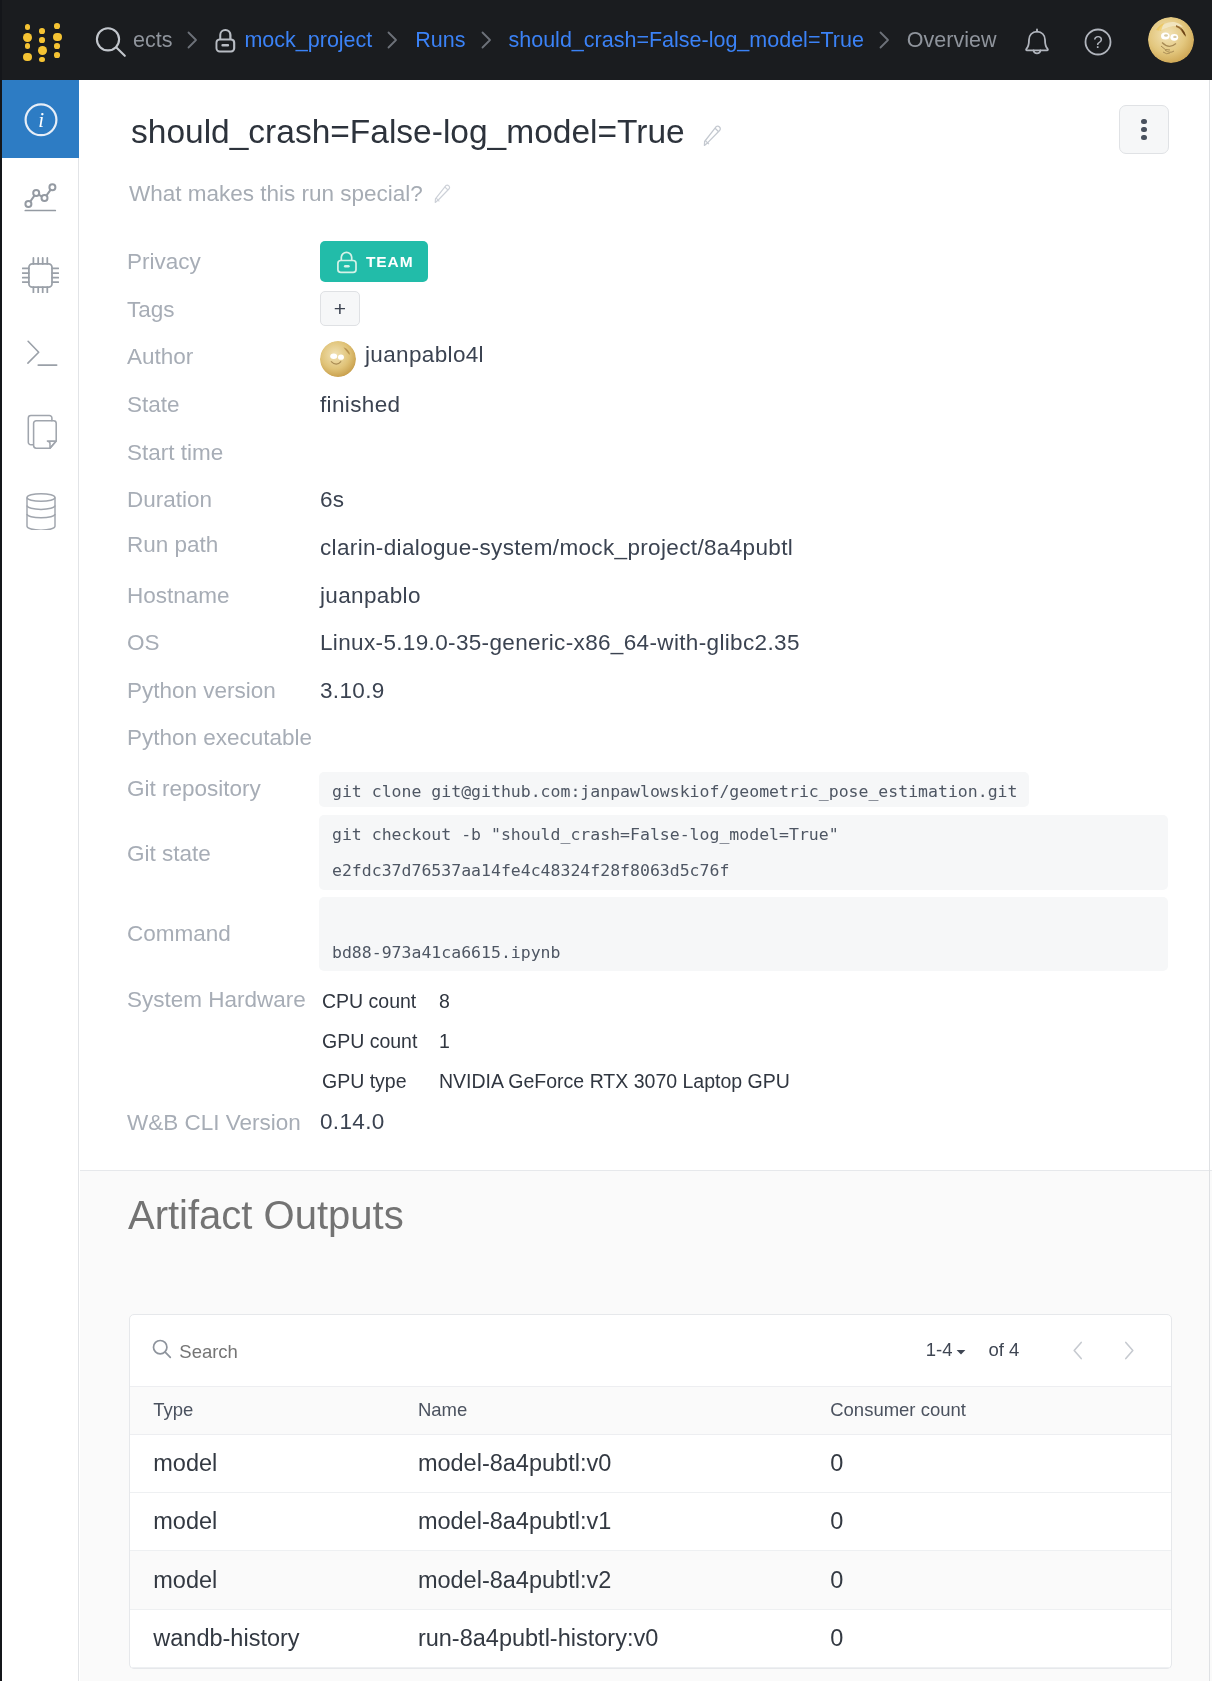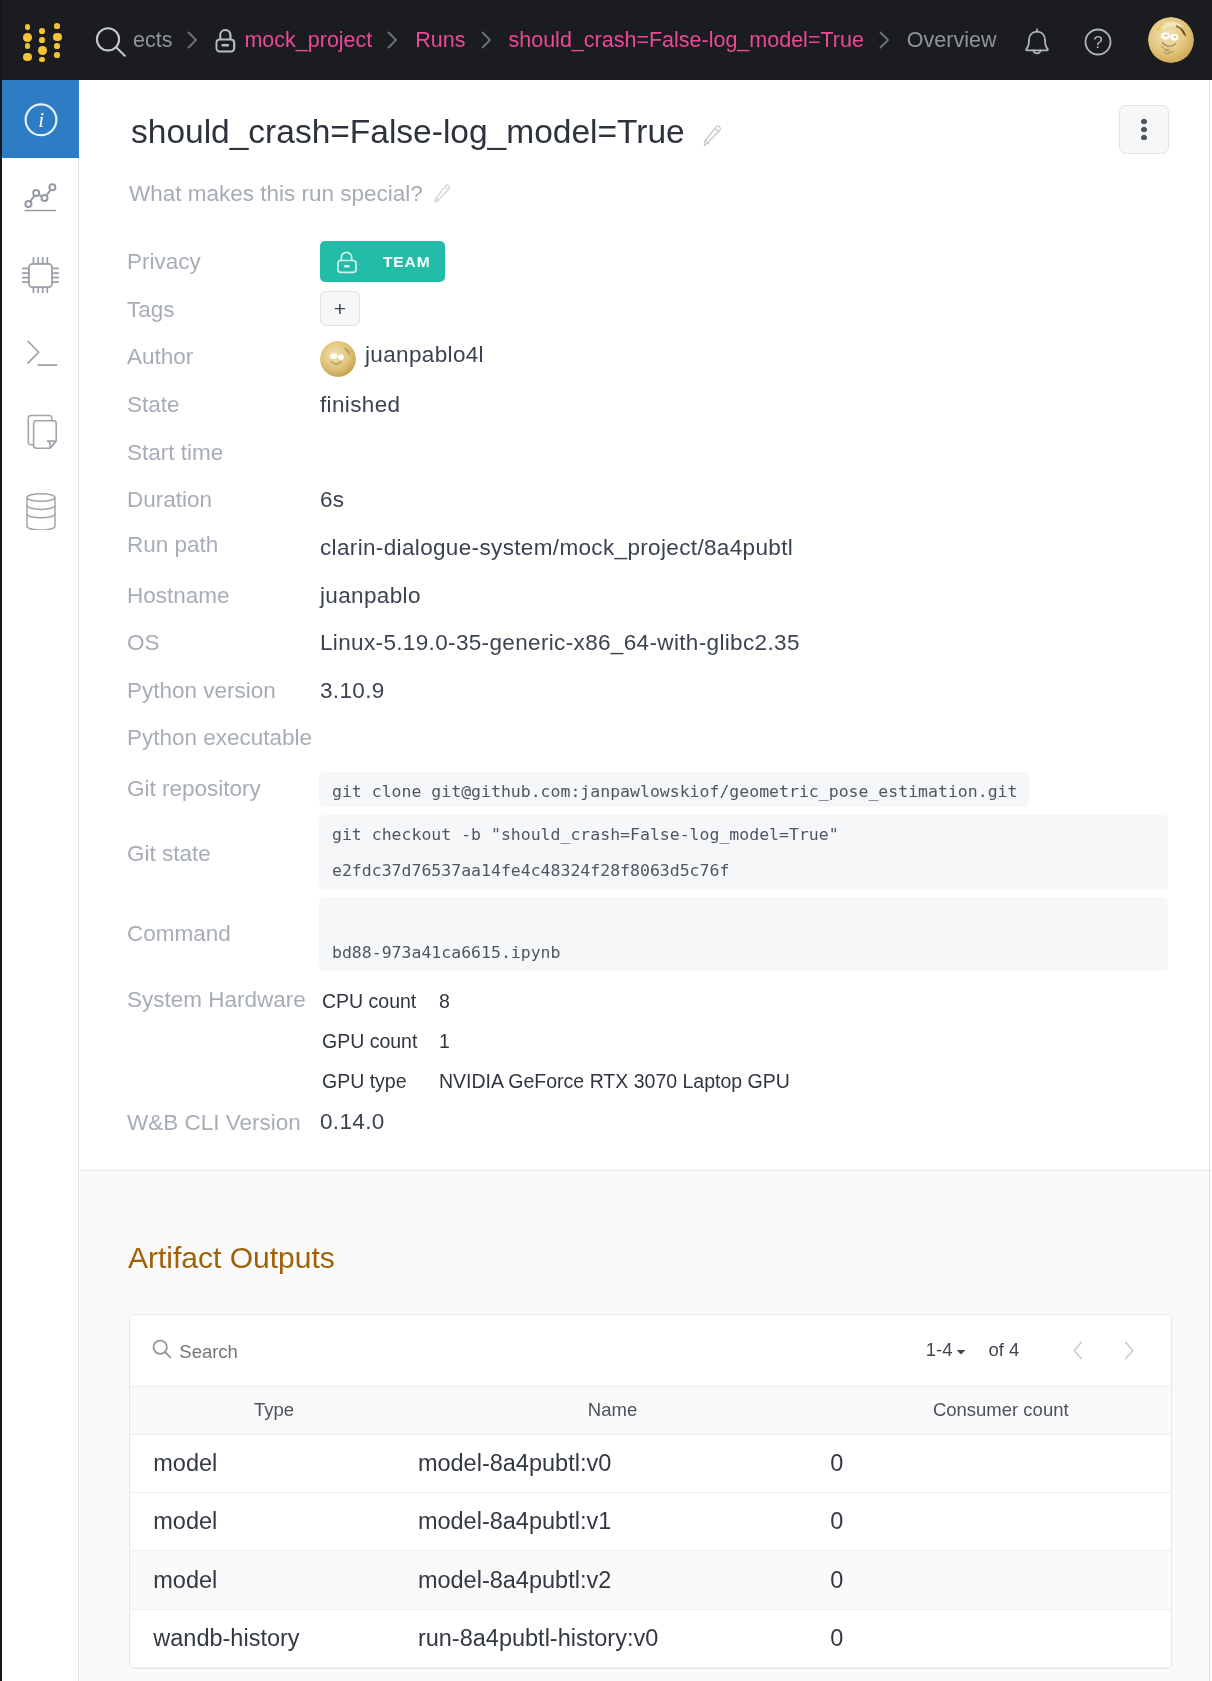--- a/index.html
+++ b/index.html
@@ -9,21 +9,21 @@
     font-family:"Liberation Sans", sans-serif;
     background:#fff;
     -webkit-font-smoothing: antialiased;
   }
   
   .topbar { position:absolute; left:0; top:0; width:1212px; height:80px; background:#1a1c1f; }
   .logo { position:absolute; left:22px; top:18px; width:40px; height:44px; }
   .logo i { position:absolute; background:#f5c333; border-radius:50%; }
   .search-ic { position:absolute; left:95px; top:26px; }
   .crumbs { position:absolute; left:133px; top:0; height:80px; display:flex; align-items:center; font-size:21.5px; }
-  .crumbs .seg { color:#ec4899; white-space:nowrap; }
+  .crumbs .seg { color:#3b82f6; white-space:nowrap; }
   .crumbs .seg.dim { color:#8f949c; }
   .crumbs .sep { margin:0 17px 0 15px; display:flex; align-items:center; }
   .crumbs .lock { margin-right:7px; margin-left:-1px; display:flex; align-items:center; }
   .bell { position:absolute; left:1022px; top:27px; }
   .help { position:absolute; left:1082px; top:26px; }
   .avatar { position:absolute; left:1148px; top:17px; width:46px; height:46px; border-radius:50%; overflow:hidden; }
 
   
   .sidebar { position:absolute; left:2px; top:80px; width:77px; height:1601px; background:#fff; border-right:1px solid #e2e4e7; }
   .sb-item { width:77px; height:78px; display:flex; align-items:center; justify-content:center; }
@@ -40,52 +40,52 @@
   .kebab i { display:block; width:5.6px; height:5.6px; border-radius:50%; background:#49515e; margin:2.4px 0; }
 
   .run-desc { position:absolute; left:49px; top:101px; font-size:22.5px; color:#a6acb4; white-space:nowrap; }
   .desc-pencil { position:absolute; left:354px; top:104px; }
 
   
   .itable { position:absolute; left:0; top:0; width:1132px; height:1086px; }
   .ikey { position:absolute; left:47px; color:#a7adb6; font-size:22.5px; line-height:26px; }
   .ival { position:absolute; left:240px; color:#3b4351; font-size:22.5px; line-height:26px; white-space:nowrap; letter-spacing:0.35px; }
 
-  .pill { position:absolute; left:240px; display:inline-flex; align-items:center; gap:26px; background:#22bca9; color:#fff;
+  .pill { position:absolute; left:240px; display:inline-flex; align-items:center; gap:9px; background:#22bca9; color:#fff;
           border-radius:5px; height:41px; padding:0 14px 0 17px; font-size:15.5px; font-weight:bold; letter-spacing:0.9px; }
   .tagbtn { position:absolute; left:240px; display:inline-flex; align-items:center; justify-content:center; width:40px; height:35px;
             border:1px solid #dfe1e4; border-radius:5px; background:#f6f7f8; color:#3c4350; font-size:21px; }
   .mini-av { width:36px; height:36px; border-radius:50%; overflow:hidden; display:block; position:absolute; left:0px; top:-1px; }
 
   .code { position:absolute; left:239px; background:#f6f7f8; border-radius:5px; font-family:"DejaVu Sans Mono", monospace;
           font-size:16.5px; color:#4e5663; }
   .code .ln { position:absolute; left:13px; white-space:pre; }
 
   .hwlabel { position:absolute; color:#303640; font-size:19.5px; line-height:23px; }
   .hwval   { position:absolute; left:359px; color:#303640; font-size:19.5px; line-height:23px; white-space:nowrap; }
 
   
   .sep-line { position:absolute; left:0; top:1090px; width:1132px; height:1px; background:#e6e8eb; }
   .artifacts { position:absolute; left:0; top:1091px; width:1132px; height:510px; background:#fafafa; }
-  .art-title { position:absolute; left:48px; top:22px; font-size:30px; color:#a16207;margin-top:48px; }
+  .art-title { position:absolute; left:48px; top:22px; font-size:40px; color:#737373; }
   .art-sub { position:absolute; left:48px; top:79px; font-size:22.2px; color:#5b626e; font-style:italic; }
   .art-sub a { color:#4a8fdc; text-decoration:none; }
 
   .card { position:absolute; left:49.3px; top:142.6px; width:1043px; background:#fff; border:1px solid #e6e8eb; border-radius:5px; }
   .card-head { height:71px; display:flex; align-items:center; position:relative; }
   .srch { position:absolute; left:21px; top:23px; }
   .srch-ph { position:absolute; left:47px; top:25px; font-size:18.5px; color:#c5cad0; }
   .pager { position:absolute; right:17px; top:0; height:71px; display:flex; align-items:center; gap:0; font-size:18.5px; color:#3f4653; }
   .pager .rng { margin-right:4px; }
   .pager .caret { margin-right:22px; }
   .pager .ofn { margin-right:33px; }
   .pager .arrow { width:51px; display:flex; justify-content:center; }
 
   table.at { width:100%; border-collapse:collapse; table-layout:fixed; }
-  table.at th { background:#fafafa; text-align:center; font-weight:normal; font-size:18.5px; color:#4b525f;
+  table.at th { background:#fafafa; text-align:left; font-weight:normal; font-size:18.5px; color:#4b525f;
                 padding:0 0 0 23px; height:48.5px; border-top:1px solid #edeef1; border-bottom:1px solid #edeef1; }
   table.at td { font-size:23.5px; color:#333942; padding:0 0 0 23px; height:58.2px; border-bottom:1px solid #eef0f2; }
   table.at tr.alt td { background:#fafafa; }
   table.at col.c1 { width:264.6px; }
   table.at col.c2 { width:412.3px; }
 </style>
 </head>
 <body>
 
 <div class="edgestrip"></div>

